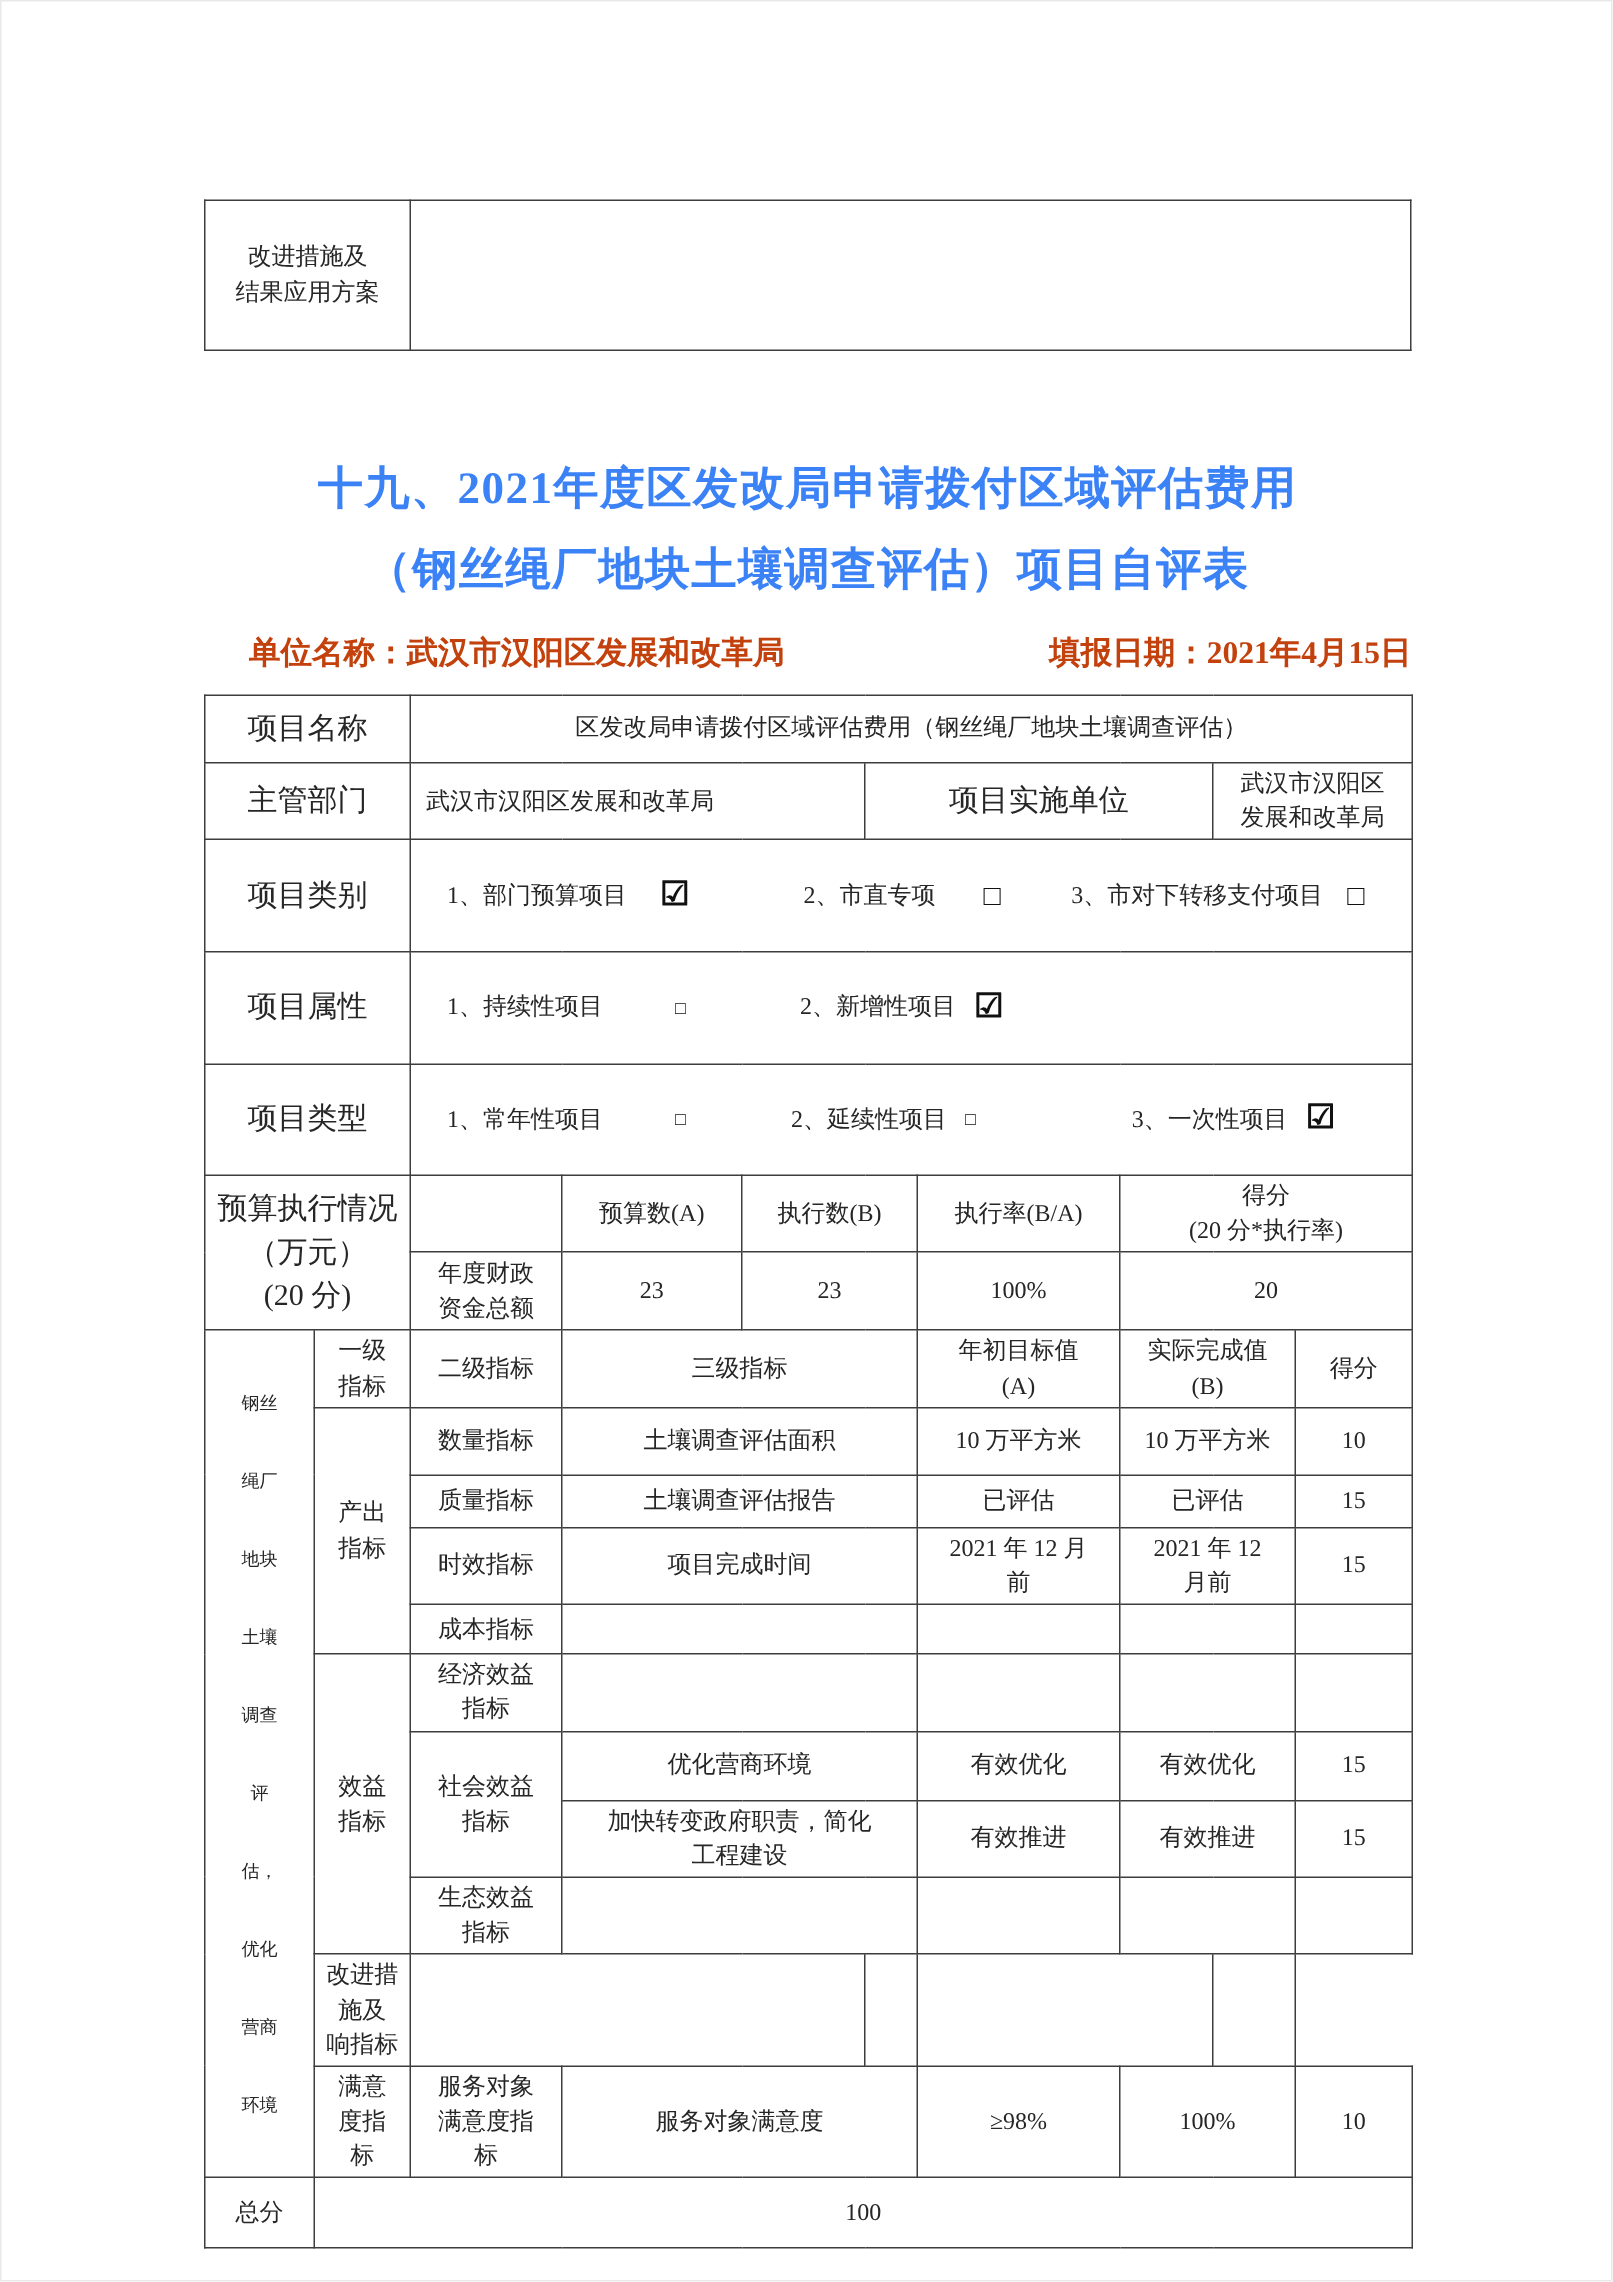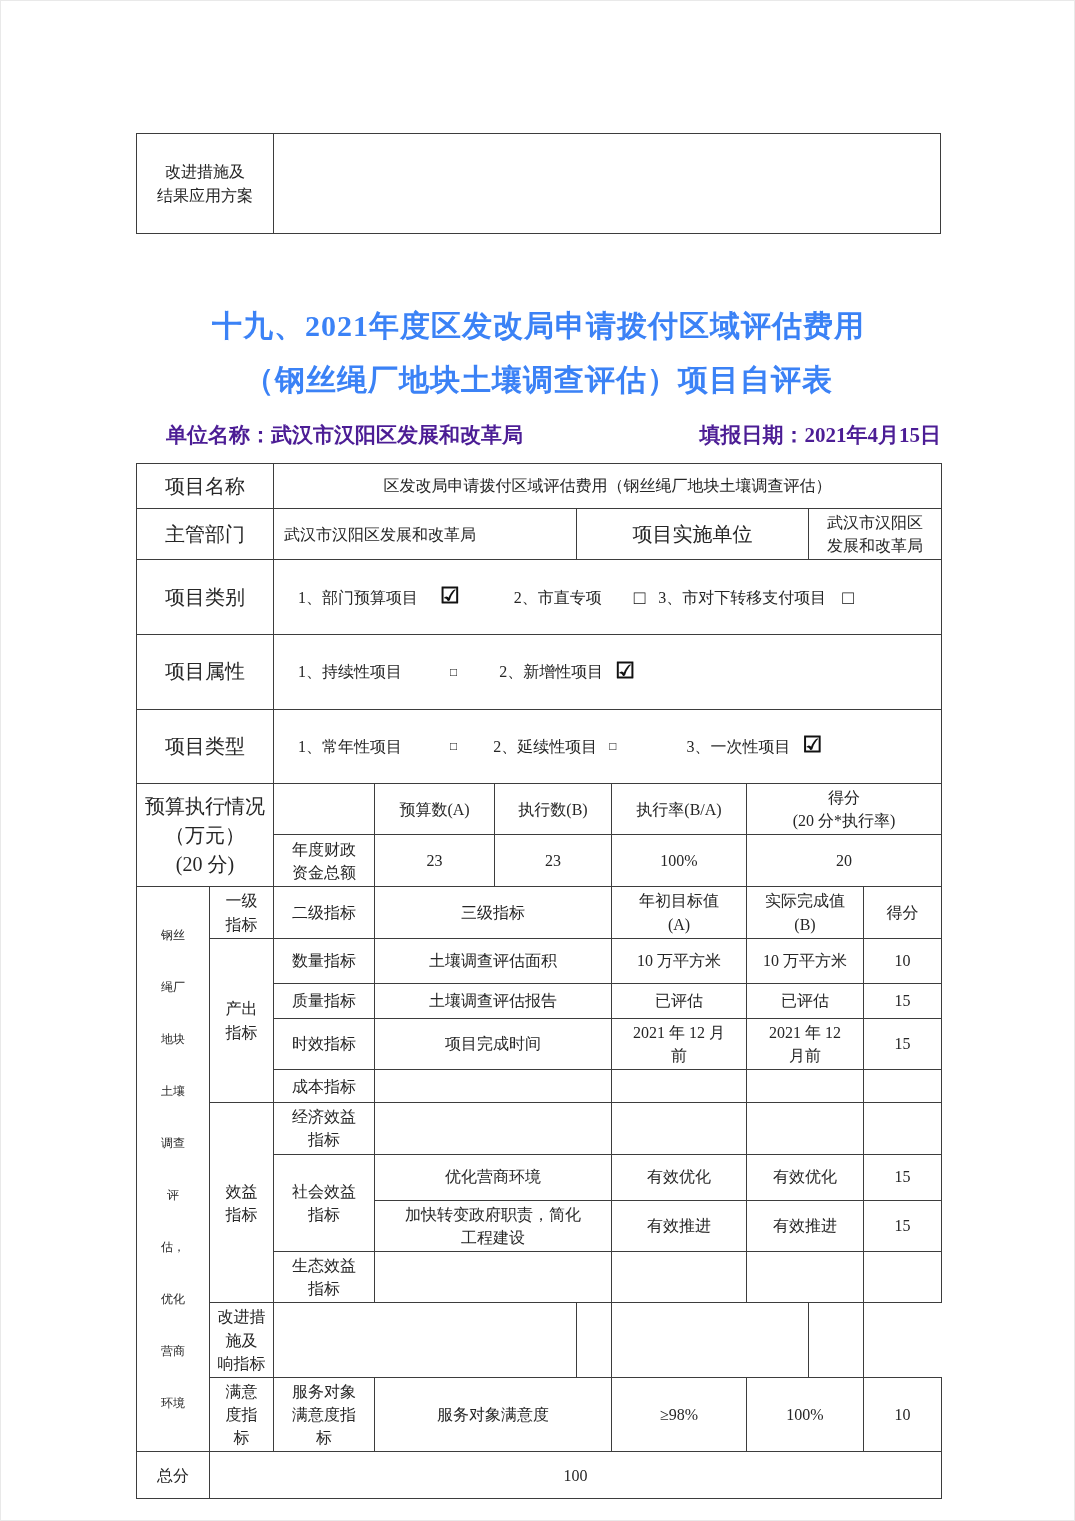--- a/index.html
+++ b/index.html
@@ -29,33 +29,33 @@
   .frag-table td.frag-label { width: 137px; font-size: 16px; }
 
   
   .title { position: absolute; left: 135px; top: 298px; width: 805px; text-align: center;
            font-weight: 700; font-size: 30px; letter-spacing: 1px; color:#3b82f6; }
   .title .t-line { line-height: 54px; }
 
   
   .meta-line { position: absolute; left: 135px; top: 420px; width: 805px;
                display: flex; align-items: baseline;
-               font-weight: 700; font-size: 21px; color:#4c1d95; }
+               font-weight: 700; font-size: 21px; color:#c2410c; }
   .meta-unit { margin-left: 30px; }
   .meta-date { margin-left: auto; }
 
   
   .main-table { position: absolute; left: 135px; top: 462px; width: 805px; }
   .main-table td.lbl { font-size: 20px; }
   .main-table td.left { text-align: left; padding-left: 10px; }
   .vert-cell { font-size: 12px; line-height: 26px; }
   .vert-cell .v-line { display: block; text-align: center; }
 
   
-  .opts { display: flex; align-items: center; padding-left: 14px; }
+  .opts { display: flex; align-items: center; padding-left: 14px; gap: 34px; }
   .opt { display: flex; align-items: center; white-space: nowrap; }
   .box { display: inline-block; line-height: 1; color:#111; }
   .box-ck { font-size: 22px; font-weight: 700; transform: translateY(-1px); }
   .box-lg { font-size: 19px; }
   .box-sm { font-size: 12px; }
 </style>
 </head>
 <body>
 
 <div class="page">
@@ -113,21 +113,21 @@
     </tr>
 
     <tr style="height:47px">
       <td colspan="2" class="lbl">项目类别</td>
       <td colspan="8" class="left">
         <span class="opts">
           <span class="opt">
                 <span>1、部门预算项目</span>
                 <span class="box box-ck" style="margin-left:22px">☑</span>
               </span>
-          <span class="opt" style="margin-left:54px">
+          <span class="opt" style="margin-left:42px">
                 <span>2、市直专项</span>
                 <span class="box box-lg" style="margin-left:32px">□</span>
               </span>
           <span class="opt" style="margin-left:13px">
                 <span>3、市对下转移支付项目</span>
                 <span class="box box-lg" style="margin-left:16px">□</span>
               </span>
         </span>
       </td>
     </tr>

